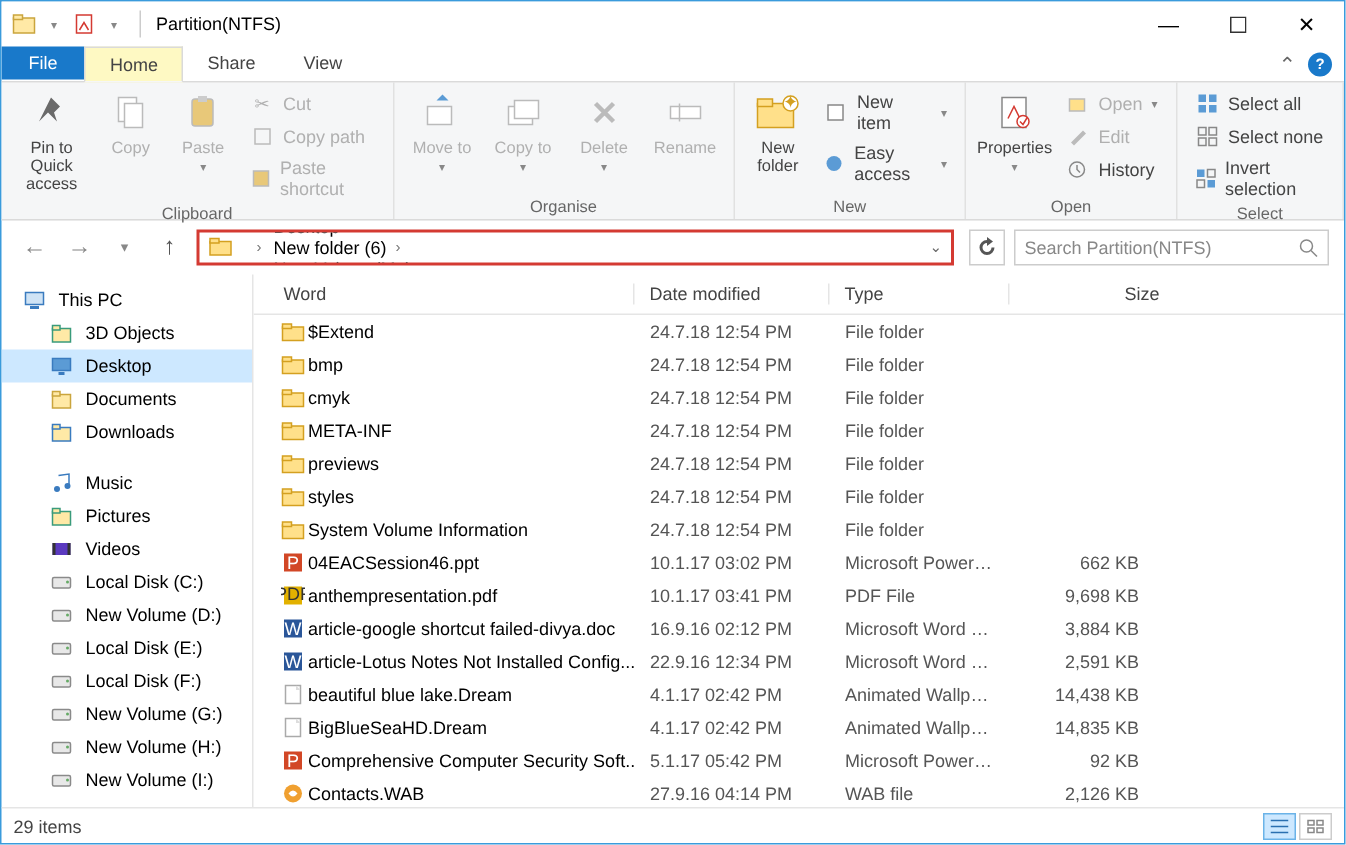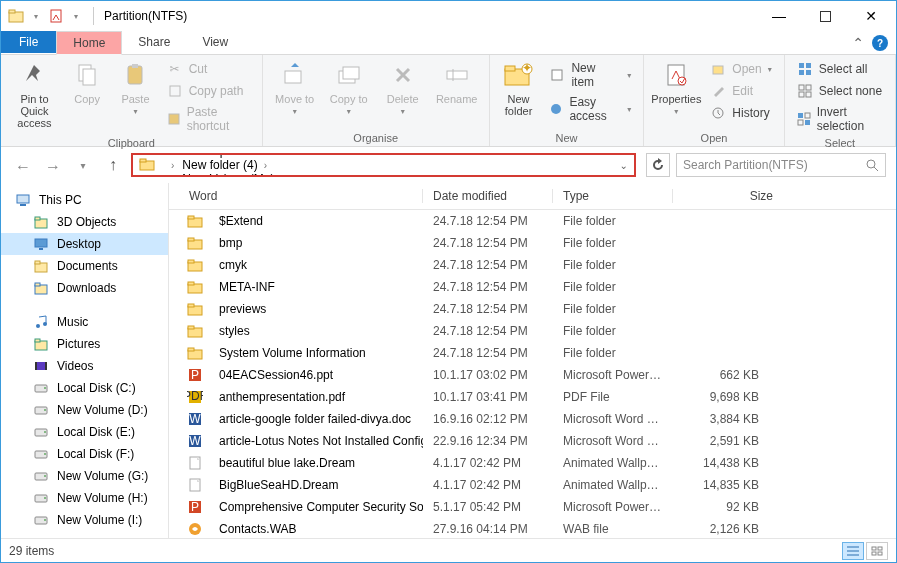--- a/index.html
+++ b/index.html
@@ -11,21 +11,21 @@
 .titlebar .qat .ico { width: 18px; height: 18px; display: flex; align-items: center; justify-content: center; }
 .titlebar .qat-sep { width: 1px; height: 18px; background: #ccc; margin: 0 4px; }
 .titlebar .title { margin-left: 6px; flex: 1; color: #000; }
 .titlebar .winbtns { display: flex; }
 .titlebar .winbtn { width: 46px; height: 30px; display: flex; align-items: center; justify-content: center; font-size: 14px; }
 
 
 .menubar { height: 24px; display: flex; align-items: flex-start; border-bottom: 1px solid #dadada; position: relative; }
 .menubar .filetab { background: #1979ca; color: #fff; padding: 4px 18px; display: flex; align-items: center; }
 .menubar .tab { padding: 4px 16px; display: flex; align-items: center; color: #444; }
-.menubar .tab.active { background: #fca5a5; border: 1px solid #dadada; border-bottom: 1px solid #f5f6f7; margin-bottom: -1px; }
+.menubar .tab.active { background: #fef9c3; border: 1px solid #dadada; border-bottom: 1px solid #f5f6f7; margin-bottom: -1px; }
 .menubar .collapse { margin-left: auto; padding: 4px 8px; color: #666; display: flex; align-items: center; gap: 8px; }
 .menubar .help { width: 16px; height: 16px; border-radius: 50%; background: #1979ca; color: #fff; display: flex; align-items: center; justify-content: center; font-size: 10px; font-weight: bold; }
 
 
 .ribbon { height: 92px; background: #f5f6f7; display: flex; border-bottom: 1px solid #dadada; }
 .group { display: flex; flex-direction: column; padding: 2px 6px 0; border-right: 1px solid #e1e1e1; }
 .group-body { flex: 1; display: flex; align-items: flex-start; gap: 2px; }
 .group-label { text-align: center; font-size: 11px; color: #666; padding: 2px 0; }
 .bigbtn { display: flex; flex-direction: column; align-items: center; justify-content: flex-start; padding: 2px 6px; width: 52px; gap: 2px; color: #444; }
 .bigbtn.disabled { color: #b0b0b0; }
@@ -61,21 +61,21 @@
 .col { padding: 2px 10px; position: relative; }
 .col:not(:last-child)::after { content: ""; position: absolute; right: 0; top: 2px; bottom: 2px; width: 1px; background: #e5e5e5; }
 .col.name { width: 254px; padding-left: 20px; }
 .col.date { width: 130px; }
 .col.type { width: 120px; }
 .col.size { width: 110px; text-align: right; }
 
 .listwrap { flex: 1; overflow-y: scroll; overflow-x: hidden; }
 .row { display: flex; align-items: center; padding: 2px 0; }
 .cell { padding: 1px 10px; white-space: nowrap; overflow: hidden; text-overflow: ellipsis; }
-.cell.name { width: 254px; padding-left: 18px; display: flex; align-items: center; gap: 16px; text-align: center; }
+.cell.name { width: 254px; padding-left: 18px; display: flex; align-items: center; gap: 2px; text-align: center; }
 .cell.name .ico { width: 16px; height: 16px; flex-shrink: 0; }
 .cell.date { width: 130px; color: #555; }
 .cell.type { width: 120px; color: #555; }
 .cell.size { width: 110px; text-align: right; color: #555; padding-right: 24px; }
 
 
 .statusbar { height: 24px; border-top: 1px solid #e5e5e5; display: flex; align-items: center; padding: 0 8px; font-size: 11px; color: #444; }
 .statusbar .viewbtns { margin-left: auto; display: flex; gap: 2px; }
 .statusbar .vbtn { width: 22px; height: 18px; border: 1px solid #ccc; display: flex; align-items: center; justify-content: center; }
 .statusbar .vbtn.active { background: #cde8ff; border-color: #6bb3e8; }
@@ -372,21 +372,21 @@
       </span>
     <span class="crumb">
         <span class="chev">›</span>
       </span>
     <span id="crumbs">
         <span class="crumb">
           <span>Desktop</span>
           <span class="chev">›</span>
         </span>
         <span class="crumb">
-          <span>New folder (4)</span>
+          <span>New folder (6)</span>
           <span class="chev">›</span>
         </span>
         <span class="crumb">
           <span>New Volume(M_)</span>
           <span class="chev">›</span>
         </span>
       </span>
     <span class="addrtail">
         <span style="font-size:10px">⌄</span>
       </span>
@@ -682,21 +682,21 @@
     <div class="cell size">9,698 KB</div>
         </div>
         <div class="row">
     <div class="cell name">
             <span class="ico">
               <svg width="16" height="16">
                 <rect x="2" y="2" width="12" height="12" fill="#2a5699"></rect>
                 <text x="8" y="12" font-size="8" fill="#fff" text-anchor="middle">W</text>
               </svg>
             </span>
-            <span>article-google folder failed-divya.doc</span>
+            <span>article-google shortcut failed-divya.doc</span>
           </div>
     <div class="cell date">16.9.16 02:12 PM</div>
     <div class="cell type">Microsoft Word 9...</div>
     <div class="cell size">3,884 KB</div>
         </div>
         <div class="row">
     <div class="cell name">
             <span class="ico">
               <svg width="16" height="16">
                 <rect x="2" y="2" width="12" height="12" fill="#2a5699"></rect>

